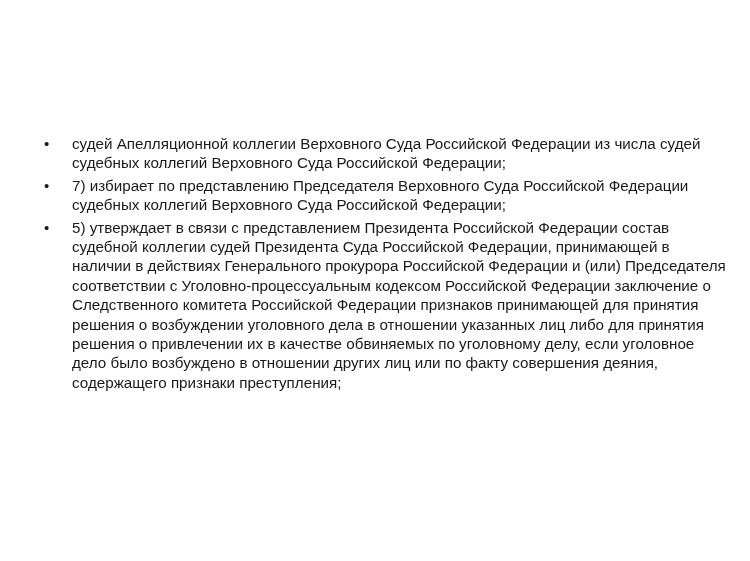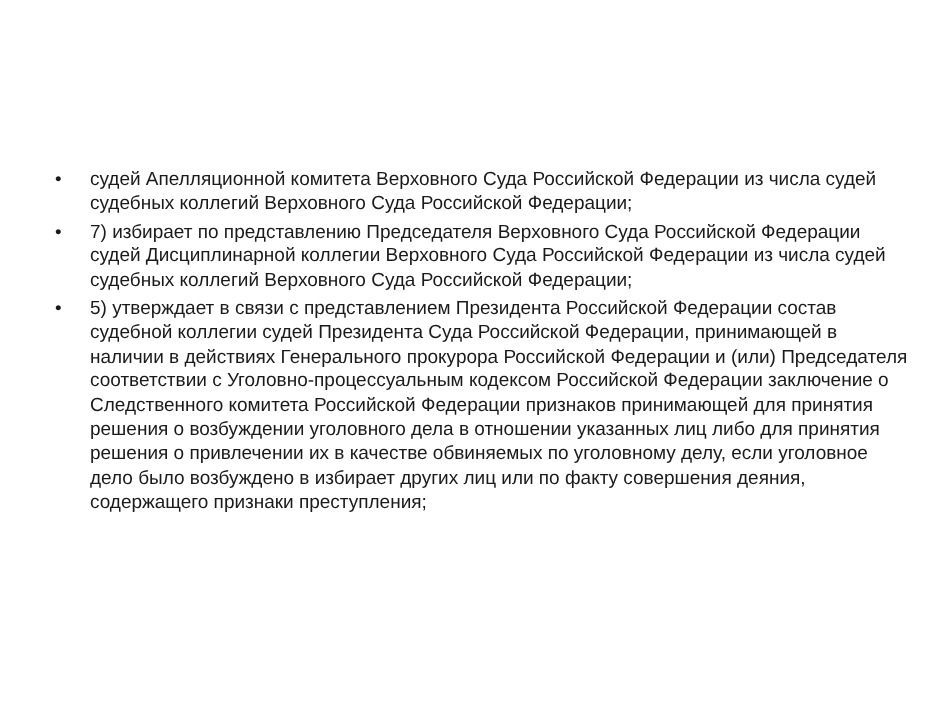--- a/index.html
+++ b/index.html
@@ -46,35 +46,34 @@
       white-space: nowrap;
     }
   </style>
 </head>
 <body>
 
 <div class="slide">
   <ul class="bullets">
     <li class="item">
       <span class="bullet">•</span>
-      <span class="line">судей Апелляционной комитета Верховного Суда Российской Федерации из числа судей</span>
+      <span class="line">судей Апелляционной коллегии Верховного Суда Российской Федерации из числа судей</span>
       <span class="line">судебных коллегий Верховного Суда Российской Федерации;</span>
     </li>
     <li class="item">
       <span class="bullet">•</span>
       <span class="line">7) избирает по представлению Председателя Верховного Суда Российской Федерации</span>
-      <span class="line">судей Дисциплинарной коллегии Верховного Суда Российской Федерации из числа судей</span>
       <span class="line">судебных коллегий Верховного Суда Российской Федерации;</span>
     </li>
     <li class="item">
       <span class="bullet">•</span>
       <span class="line">5) утверждает в связи с представлением Президента Российской Федерации состав</span>
       <span class="line">судебной коллегии судей Президента Суда Российской Федерации, принимающей в</span>
       <span class="line">наличии в действиях Генерального прокурора Российской Федерации и (или) Председателя</span>
       <span class="line">соответствии с Уголовно-процессуальным кодексом Российской Федерации заключение о</span>
       <span class="line">Следственного комитета Российской Федерации признаков принимающей для принятия</span>
       <span class="line">решения о возбуждении уголовного дела в отношении указанных лиц либо для принятия</span>
       <span class="line">решения о привлечении их в качестве обвиняемых по уголовному делу, если уголовное</span>
-      <span class="line">дело было возбуждено в избирает других лиц или по факту совершения деяния,</span>
+      <span class="line">дело было возбуждено в отношении других лиц или по факту совершения деяния,</span>
       <span class="line">содержащего признаки преступления;</span>
     </li>
   </ul>
 </div>
 
 </body></html>

